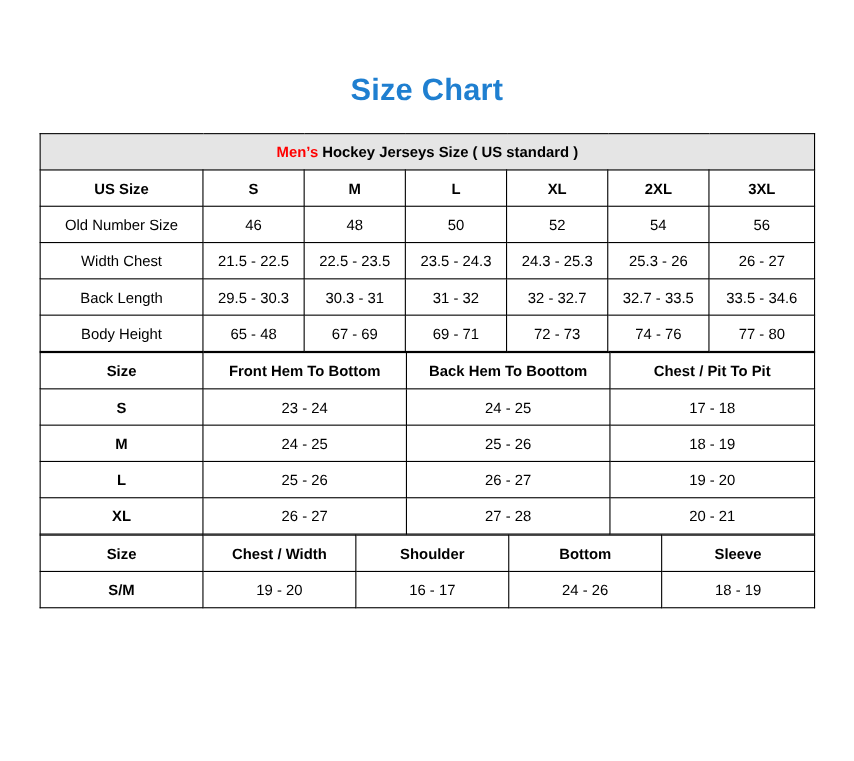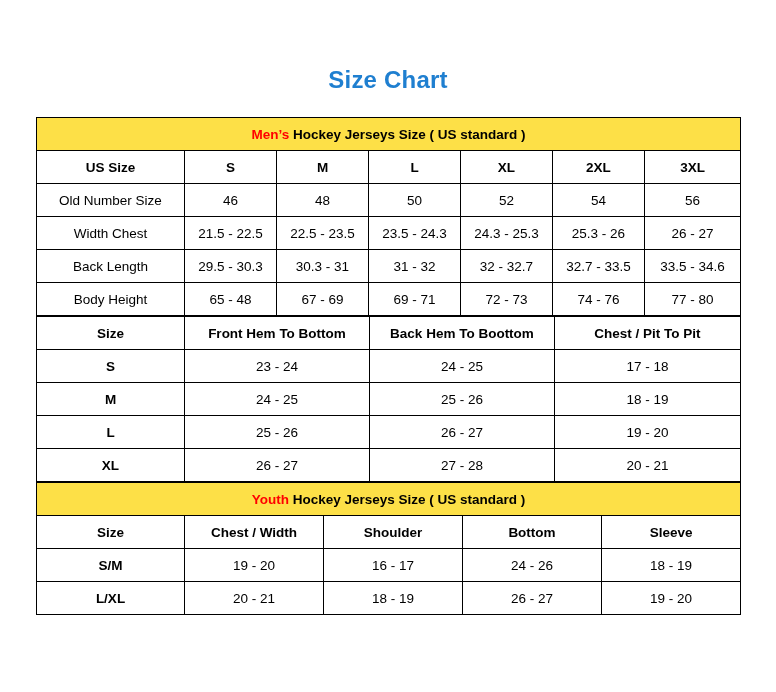--- a/index.html
+++ b/index.html
@@ -16,21 +16,21 @@
   }
   .page {
     position: relative;
     width: 776px;
     height: 692px;
     box-sizing: border-box;
   }
   .title {
     text-align: center;
     color: #1f7fd0;
-    font-size: 24px;
+    font-size: 28px;
     font-weight: bold;
     padding-top: 66px;
     letter-spacing: 0.2px;
   }
   .chart-wrap {
     margin: 23px 36px 0 36px;
   }
   table.size-table {
     border-collapse: collapse;
     width: 704px;
@@ -38,21 +38,21 @@
   }
   table.size-table td {
     border: 1px solid #000000;
     text-align: center;
     vertical-align: middle;
     font-size: 13.5px;
     height: 28px;
     padding: 2px 1px;
   }
   td.section-head {
-    background: #fde047;
+    background: #e5e5e5;
     font-weight: bold;
     font-size: 14.5px;
     height: 31px;
   }
   .accent {
     color: #ff0000;
   }
   td.colhead {
     font-weight: bold;
   }
@@ -180,42 +180,30 @@
     <table class="size-table">
       <colgroup>
         <col style="width:148px">
           <col style="width:139px">
           <col style="width:139px">
           <col style="width:139px">
           <col style="width:139px">
       </colgroup>
       <tbody>
         <tr>
-          <td class="section-head" colspan="5">
-            <span class="accent">Youth</span><span> Hockey Jerseys Size ( US standard )</span>
-          </td>
-        </tr>
-        <tr>
           <td class="colhead">Size</td>
           <td class="colhead">Chest / Width</td>
           <td class="colhead">Shoulder</td>
           <td class="colhead">Bottom</td>
           <td class="colhead">Sleeve</td>
         </tr>
         <tr>
           <td class="rowlabel-bold">S/M</td>
           <td>19 - 20</td>
           <td>16 - 17</td>
           <td>24 - 26</td>
           <td>18 - 19</td>
         </tr>
-        <tr>
-          <td class="rowlabel-bold">L/XL</td>
-          <td>20 - 21</td>
-          <td>18 - 19</td>
-          <td>26 - 27</td>
-          <td>19 - 20</td>
-        </tr>
       </tbody>
     </table>
 
   </div>
 </div>
 
 </body></html>

